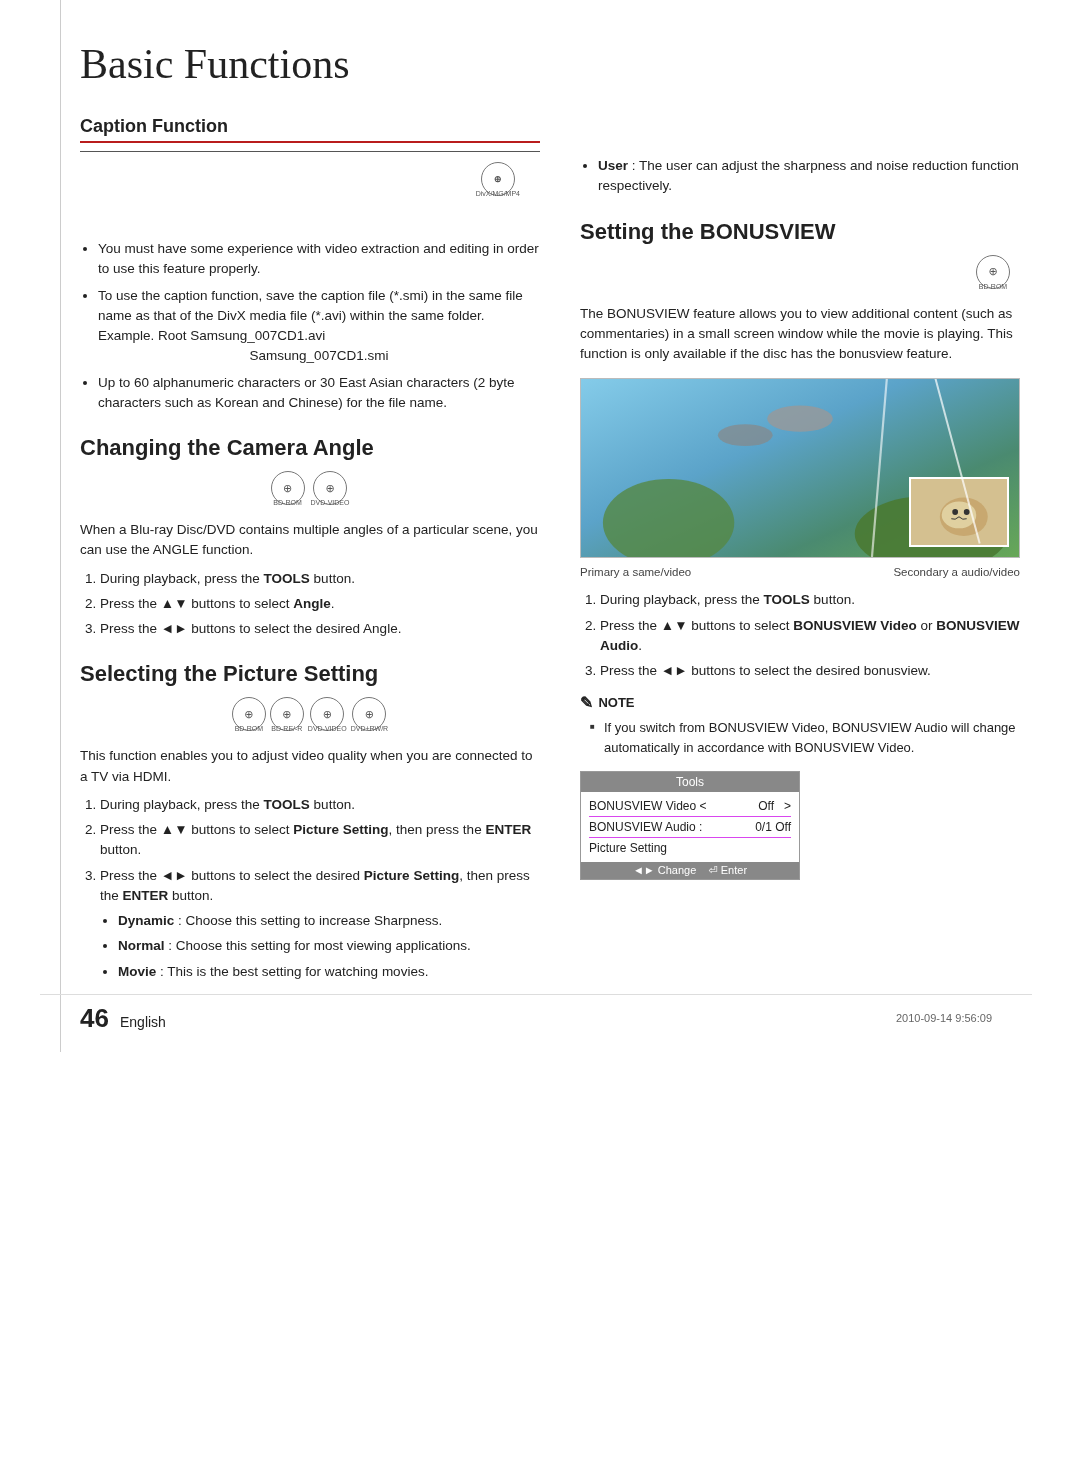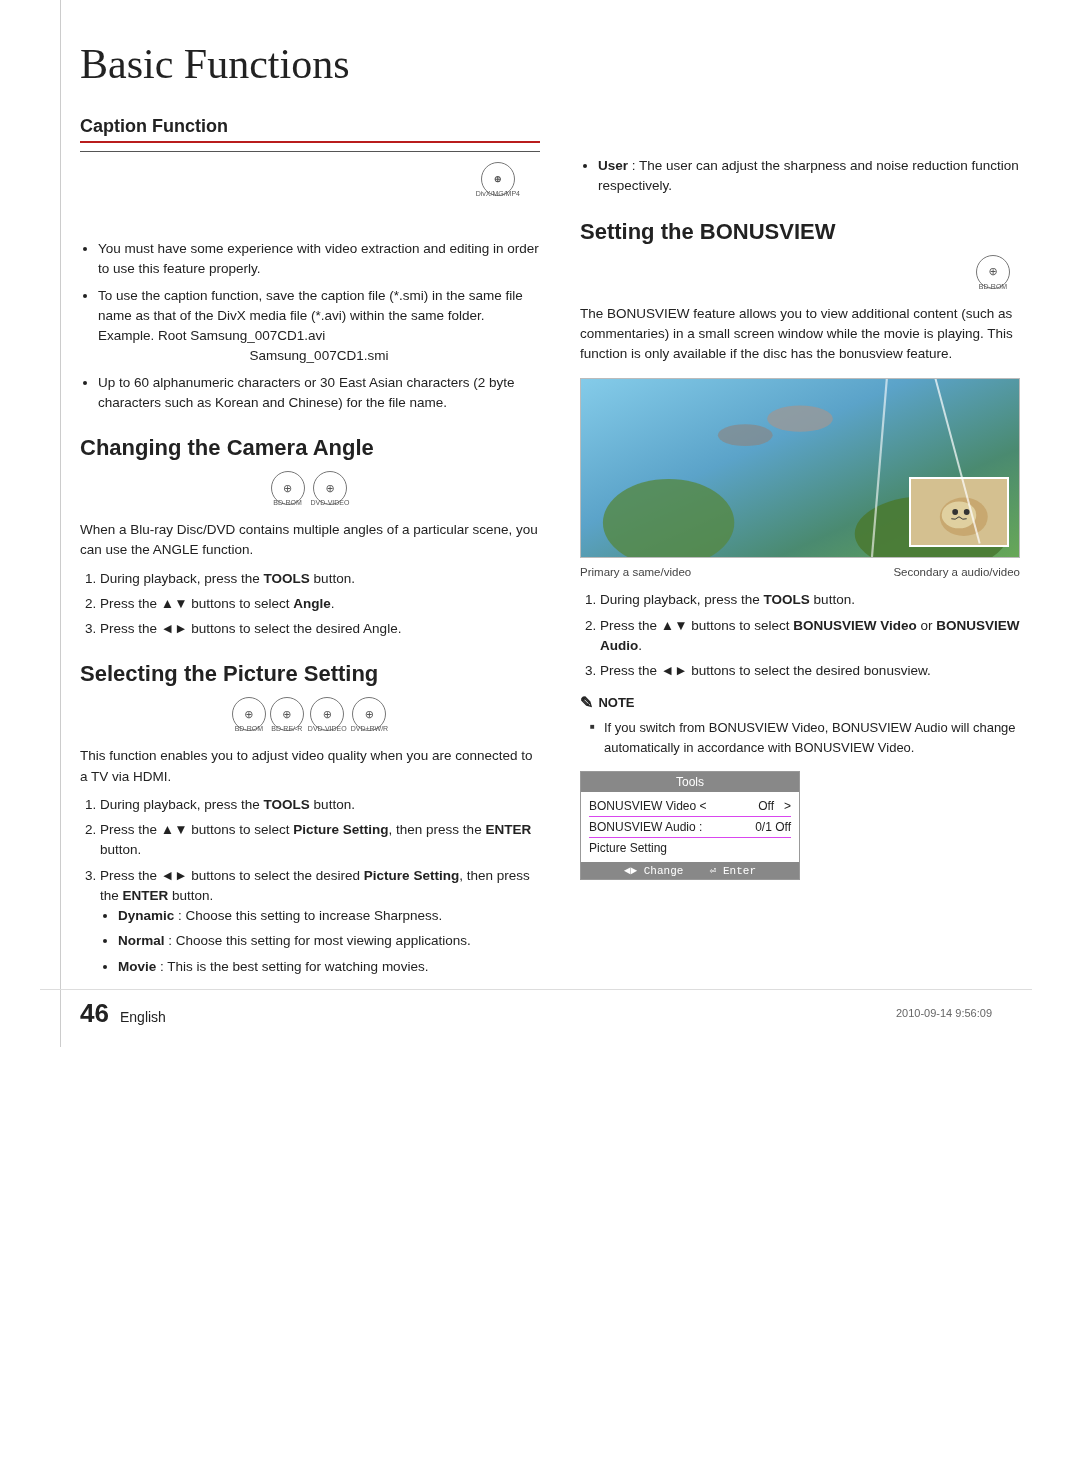--- a/index.html
+++ b/index.html
@@ -126,20 +126,21 @@
       margin-bottom: 5px;
       line-height: 1.5;
       font-size: 13.5px;
     }
 
     .bold { font-weight: bold; }
 
     .sub-bullet {
       list-style: disc;
       padding-left: 18px;
+      margin-top: 5px;
     }
 
     .sub-bullet li {
       font-size: 13.5px;
       margin-bottom: 4px;
       line-height: 1.5;
     }
 
     .section-gap { margin-top: 22px; }
 
@@ -225,21 +226,20 @@
     .tools-popup .tools-row:last-of-type {
       border-bottom: none;
     }
 
     .tools-popup .tools-footer {
       background: #888;
       color: white;
       text-align: center;
       padding: 2px 0;
       font-size: 11px;
-      font-family: Liberation Mono, monospace;
     }
 
     .note-section {
       margin: 12px 0;
       border: none;
     }
 
     .note-title {
       display: flex;
       align-items: center;

